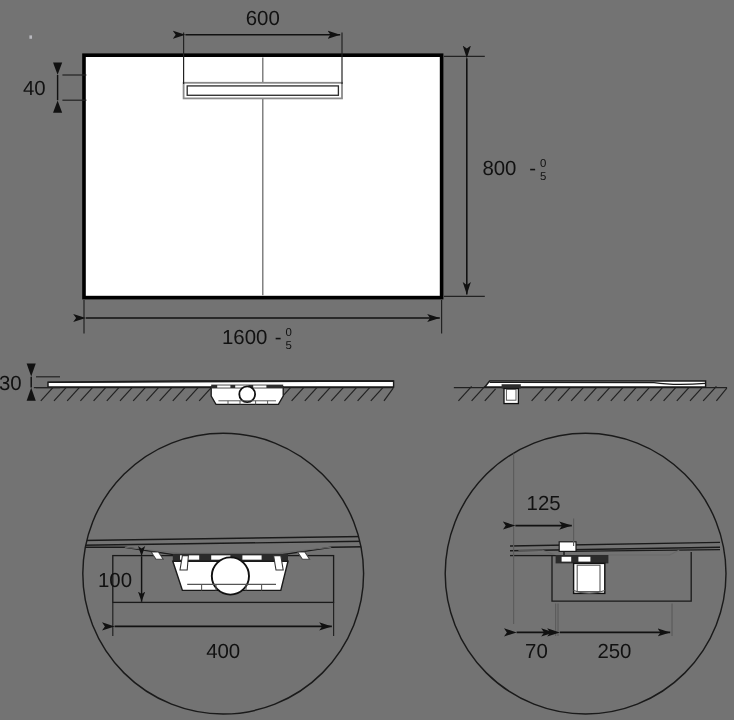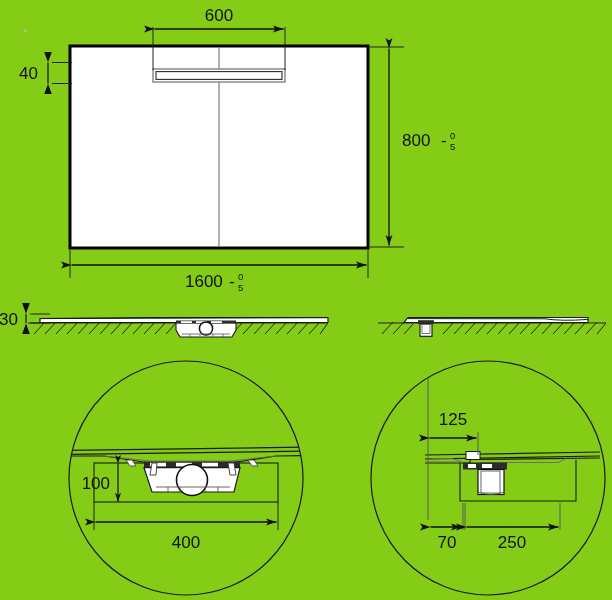--- a/index.html
+++ b/index.html
@@ -1,21 +1,21 @@
 <!DOCTYPE html>
 <html><head>
 <meta charset="utf-8">
 <style>
   html,body{margin:0;padding:0;background:#ffffff;}
   body{
     width:612px;height:600px;overflow:hidden;
     font-family:"Liberation Sans", sans-serif;
     color:#1a1a1a;
   }
-  #sheet{position:relative;width:612px;height:600px;background:#84cc16;}
+  #sheet{position:relative;width:612px;height:600px;background:#737373;}
   #sheet svg{position:absolute;left:0;top:0;}
   text{font-family:"Liberation Sans", sans-serif;fill:#111;}
   .dimtxt{font-size:17px;}
   .tol{font-size:9.5px;}
 </style>
 </head>
 <body>
 
 <div id="sheet">
 

